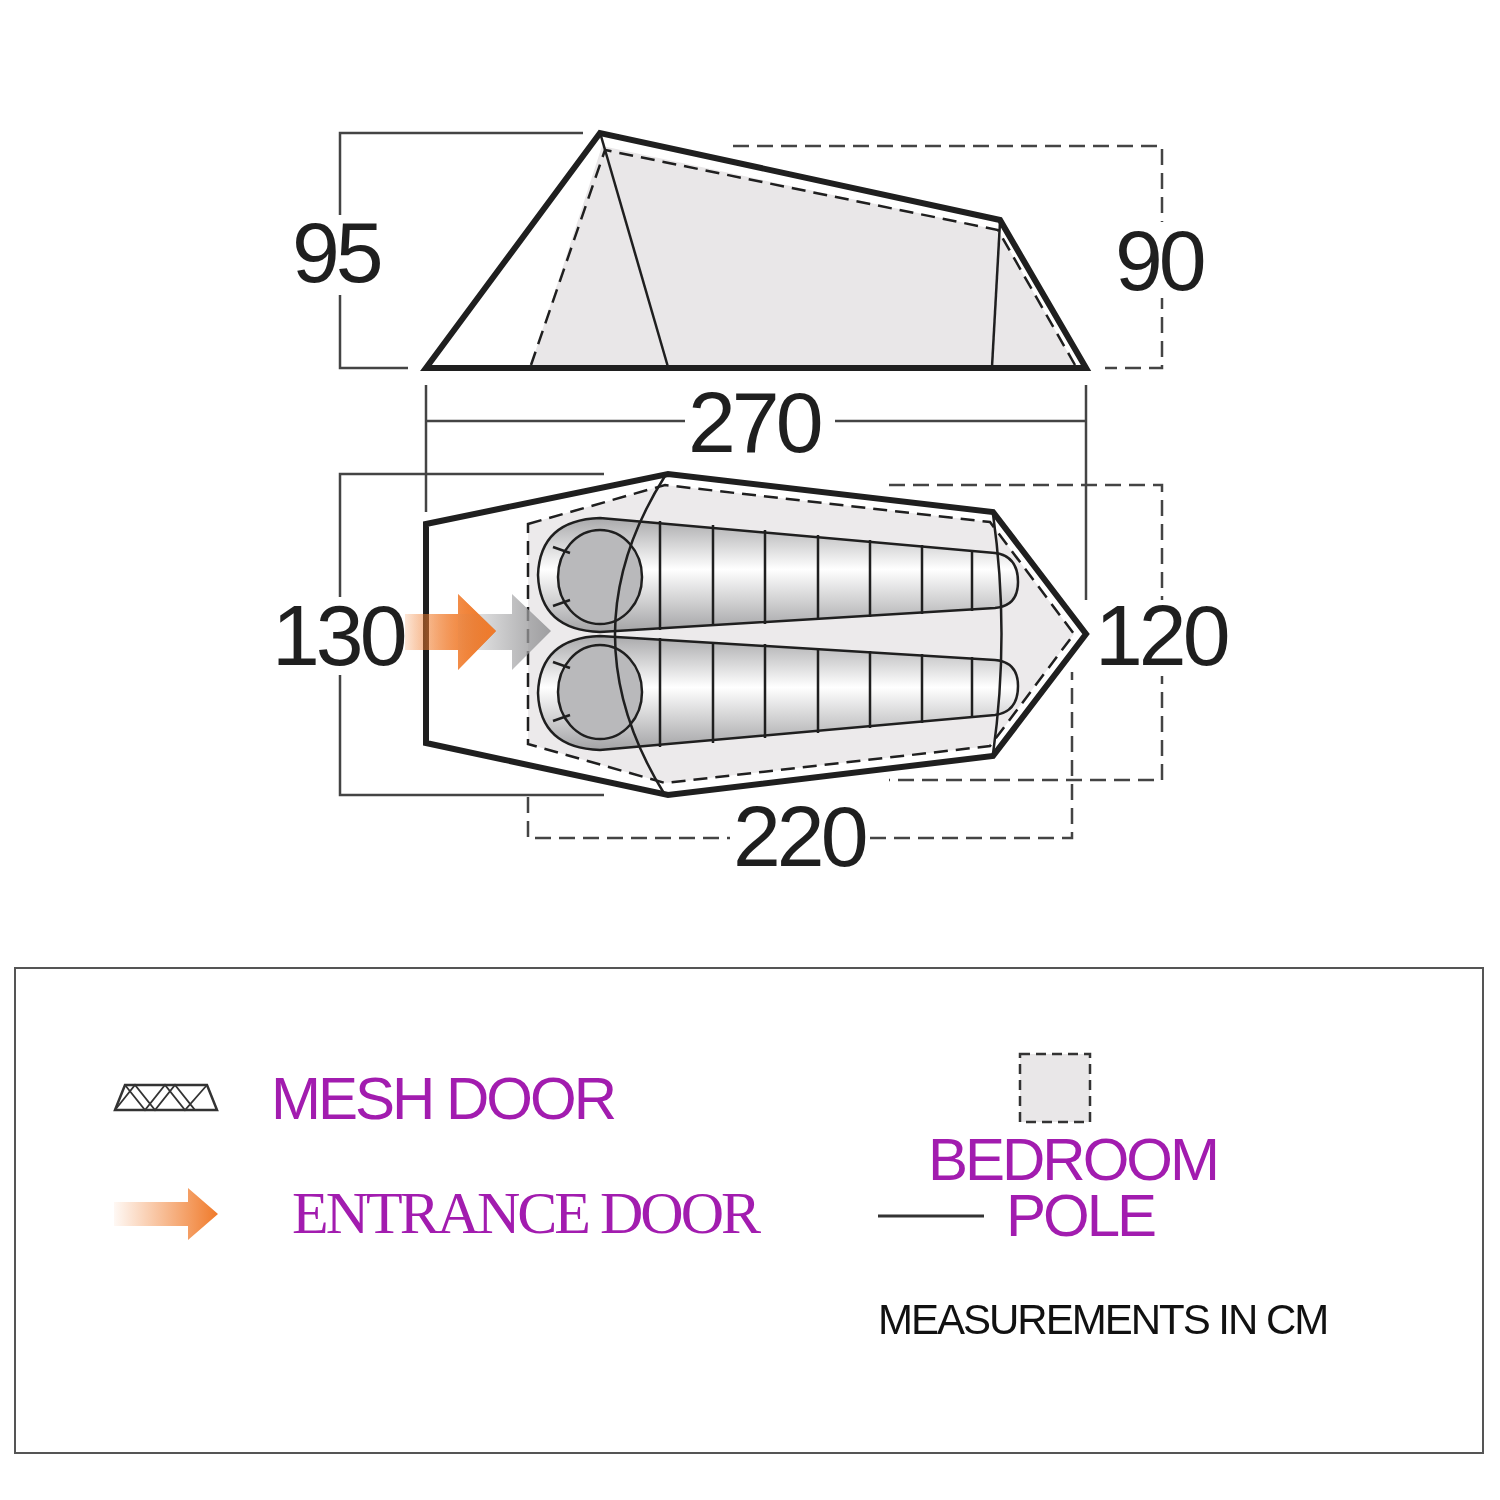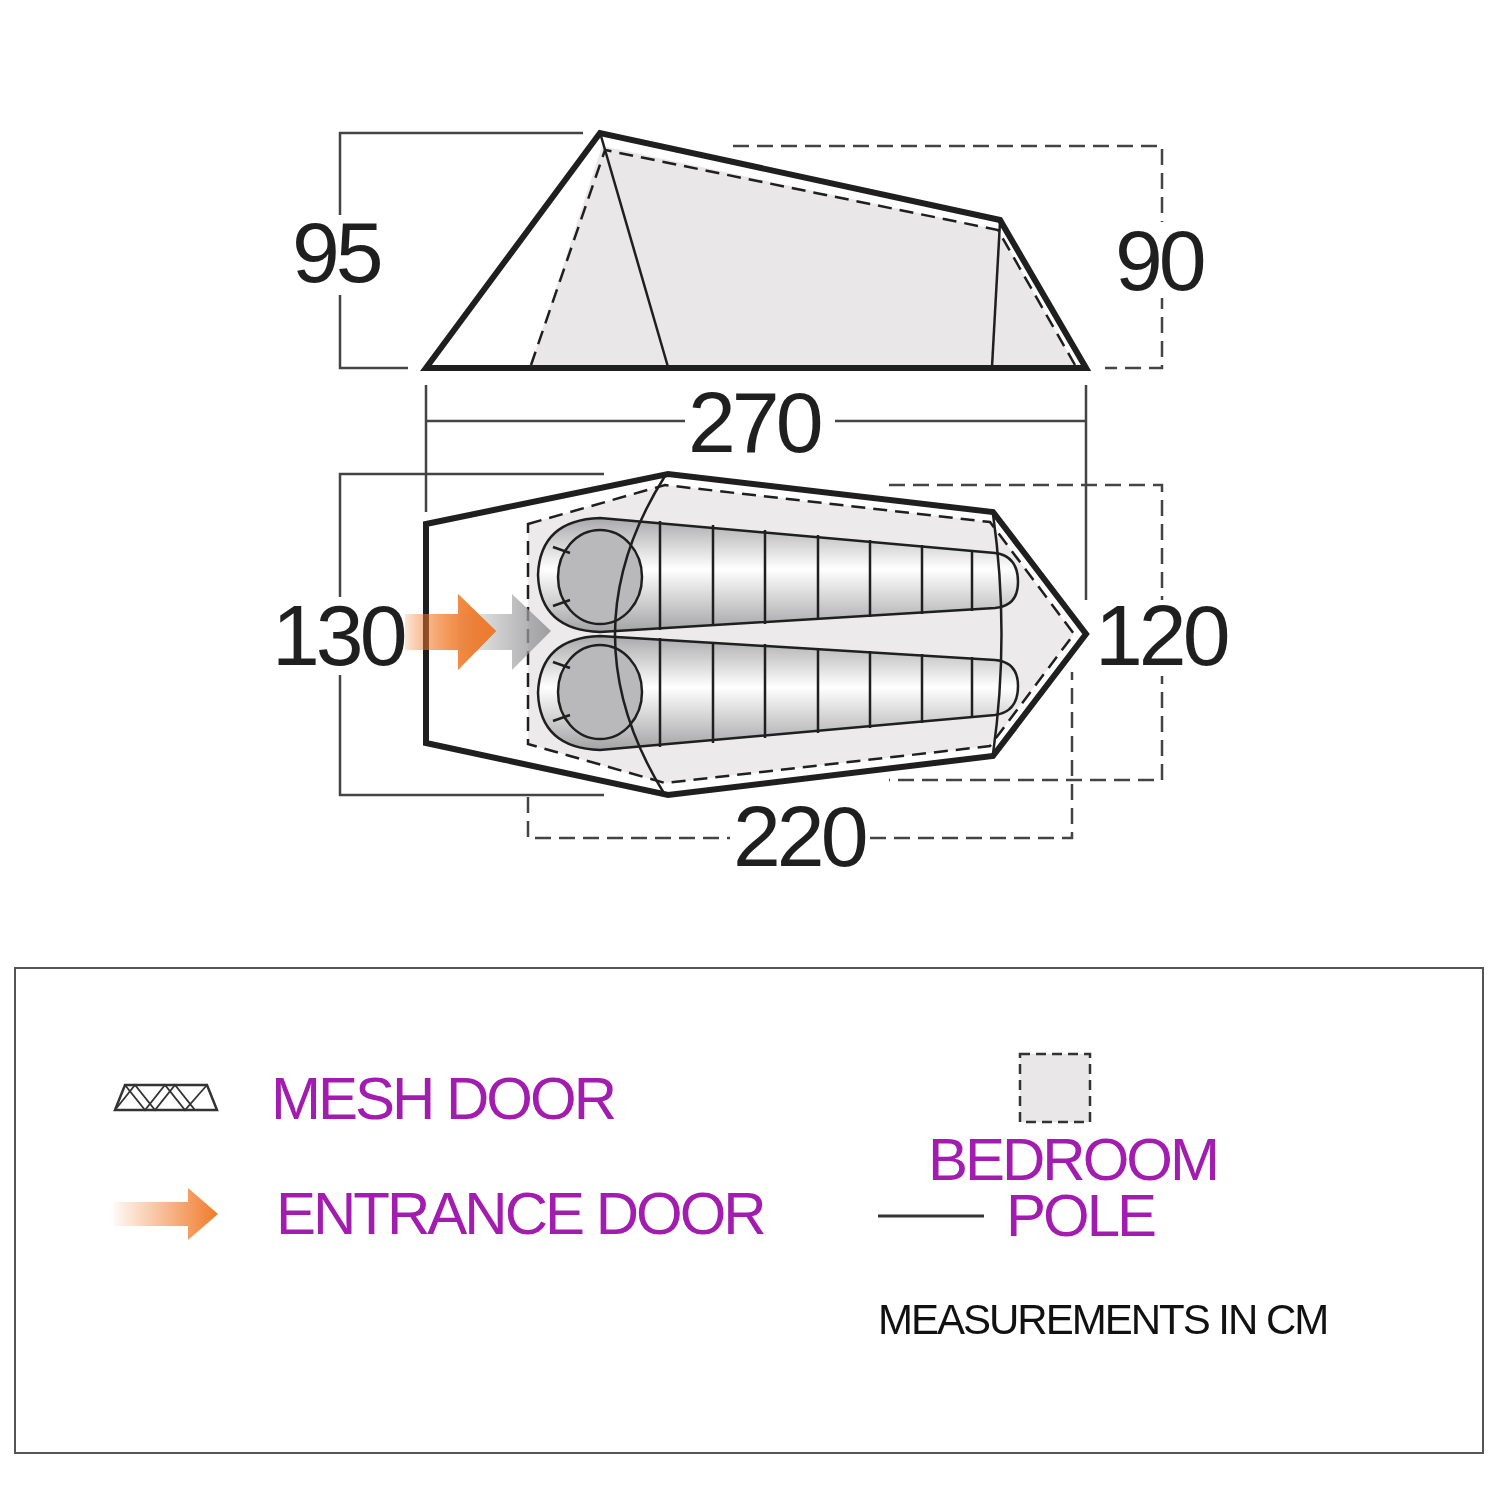--- a/index.html
+++ b/index.html
@@ -139,21 +139,21 @@
   <div class="legend-item" style="left:98px; top:210px;">
     <svg width="110" height="56" viewBox="0 0 110 56">
       <defs>
         <linearGradient id="legOrange" x1="0" y1="0" x2="1" y2="0">
           <stop offset="0" stop-color="#f07a2a" stop-opacity="0.05"></stop>
           <stop offset="1" stop-color="#f07a2a" stop-opacity="1"></stop>
         </linearGradient>
       </defs>
       <path d="M0,16 L74,16 L74,2 L104,28 L74,54 L74,40 L0,40 Z" fill="url(#legOrange)"></path>
     </svg>
-    <span class="legend-label" style="margin-left:52px;">ENTRANCE DOOR</span>
+    <span class="legend-label" style="margin-left:68px;font-family:Liberation Serif, serif;">ENTRANCE DOOR</span>
   </div>
 
 
   <div class="legend-item" style="left:876px; top:82px;flex-direction:column;">
     <svg width="76" height="74" viewBox="0 0 76 74">
       <rect x="3" y="3" width="70" height="68" fill="#e9e7e8" stroke="#333" stroke-width="2.5" stroke-dasharray="10,6"></rect>
     </svg>
     <span class="legend-label" style="margin-left:36px;">BEDROOM</span>
   </div>
 

